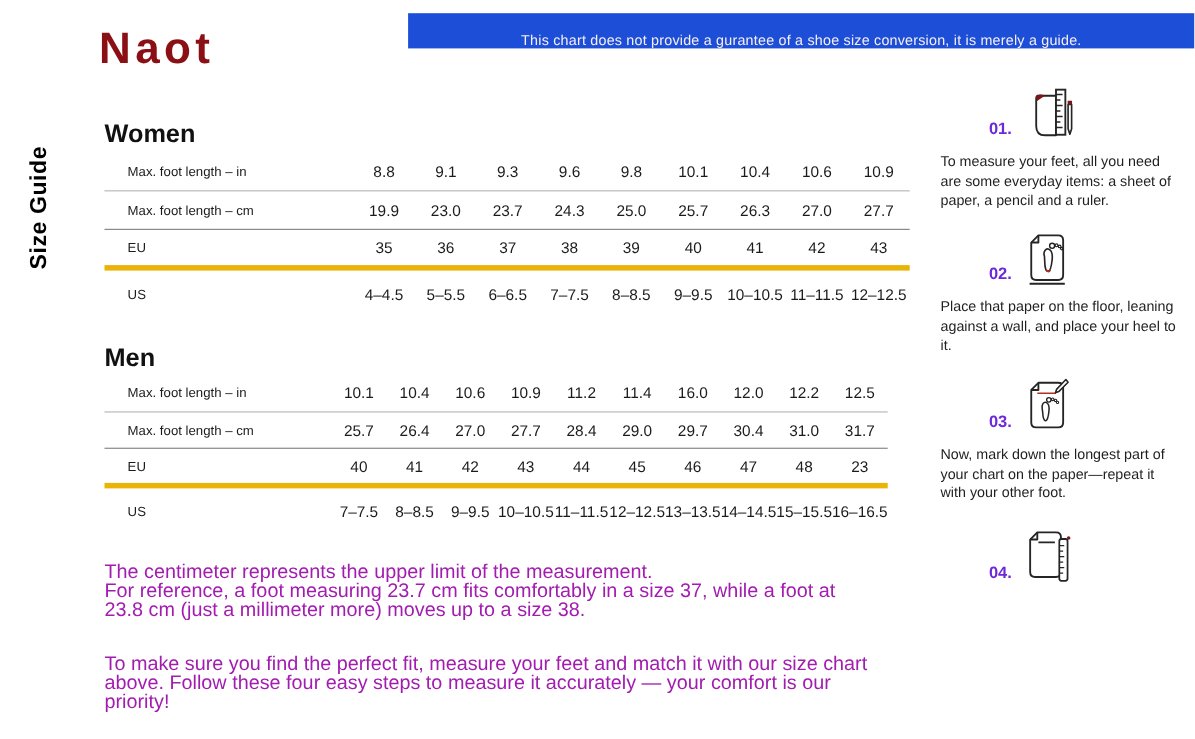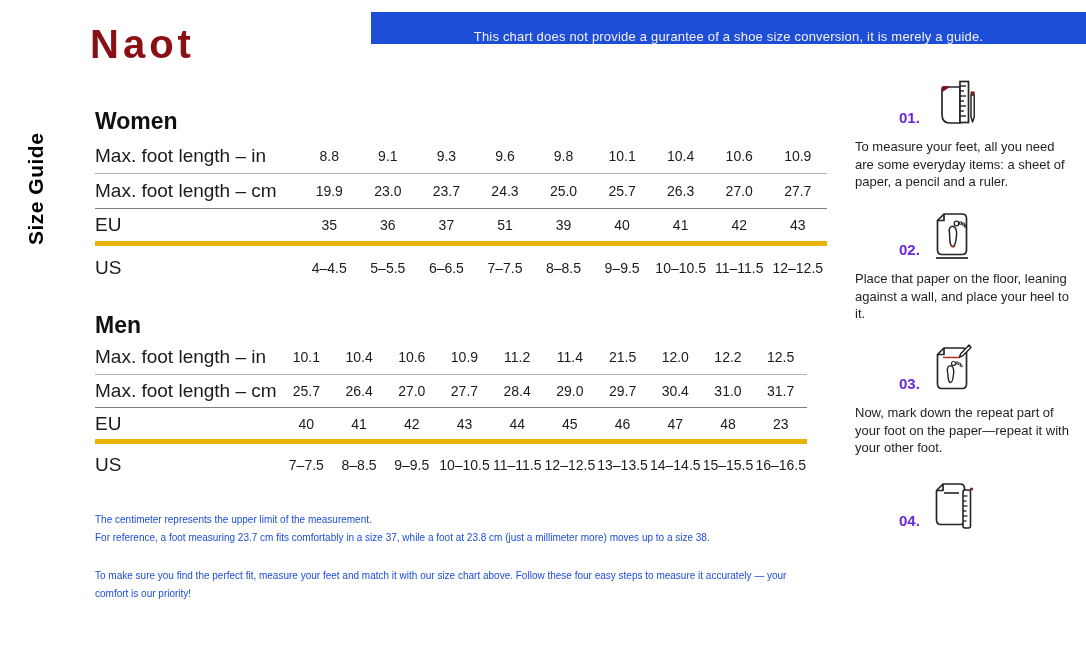--- a/index.html
+++ b/index.html
@@ -25,32 +25,32 @@
   
   .sec-title { position:absolute; left:95px; font-size:23px; font-weight:bold; color:#111; }
   .sec-title.women { top:108px; }
   .sec-title.men   { top:312px; }
 
   
   .size-table { position:absolute; left:95px; }
   .size-table.women { top:138px; width:732px; --labelw:205px; }
   .size-table.men   { top:340px; width:712px; --labelw:185px; }
   .trow { display:flex; align-items:center; }
-  .trow .rlabel { flex:0 0 var(--labelw); font-size:19px; font-weight:500; color:#1b1b1b; }
+  .trow .rlabel { flex:0 0 var(--labelw); font-size:12px; font-weight:500; color:#1b1b1b;margin-left:21px; }
   .trow .cellwrap { flex:1; display:flex; }
   .trow .cell { flex:1; text-align:center; font-size:14px; color:#1b1b1b; }
   .h36 { height:36px; } .h35 { height:35px; } .h37 { height:37px; } .h44 { height:44px; } .h33 { height:33px; } .h42 { height:42px; }
   .b-light { border-bottom:1px solid #b3b3b3; }
   .b-dark  { border-bottom:1px solid #7e7e7e; }
   .b-mid   { border-bottom:5px solid #eab308; }
 
   
-  .notes { position:absolute; left:95px; top:511px; width:700px; font-size:10px;
-           line-height:17.5px; color:#1d4ed8; }
-  .notes p + p { margin-top:21px; }
+  .notes { position:absolute; left:95px; top:511px; width:700px; font-size:18px;
+           line-height:17.5px; color:#a21caf; }
+  .notes p + p { margin-top:31px; }
 
   
   .step { position:absolute; left:855px; width:224px; }
   .step-1 { top:75px; } .step-2 { top:207px; } .step-3 { top:341px; } .step-4 { top:478px; }
   .step-head { display:flex; align-items:flex-end; gap:7px; margin-left:44px; height:54px; }
   .step-num { font-size:15px; font-weight:bold; color:#6d28d9; padding-bottom:3px; }
   .step-text { margin-top:9px; font-size:13px; line-height:17.5px; color:#1f1f1f; width:218px; }
   .step-icon svg { display:block; }
 </style>
 </head>
@@ -95,21 +95,21 @@
           <span class="cell">27.0</span>
           <span class="cell">27.7</span>
         </span>
     </div>
     <div class="trow h37 b-mid">
       <span class="rlabel">EU</span>
       <span class="cellwrap">
           <span class="cell">35</span>
           <span class="cell">36</span>
           <span class="cell">37</span>
-          <span class="cell">51</span>
+          <span class="cell">38</span>
           <span class="cell">39</span>
           <span class="cell">40</span>
           <span class="cell">41</span>
           <span class="cell">42</span>
           <span class="cell">43</span>
         </span>
     </div>
     <div class="trow h44">
       <span class="rlabel">US</span>
       <span class="cellwrap">
@@ -130,21 +130,21 @@
   <div class="size-table men">
     <div class="trow h35 b-light">
       <span class="rlabel">Max. foot length – in</span>
       <span class="cellwrap">
           <span class="cell">10.1</span>
           <span class="cell">10.4</span>
           <span class="cell">10.6</span>
           <span class="cell">10.9</span>
           <span class="cell">11.2</span>
           <span class="cell">11.4</span>
-          <span class="cell">21.5</span>
+          <span class="cell">16.0</span>
           <span class="cell">12.0</span>
           <span class="cell">12.2</span>
           <span class="cell">12.5</span>
         </span>
     </div>
     <div class="trow h33 b-dark">
       <span class="rlabel">Max. foot length – cm</span>
       <span class="cellwrap">
           <span class="cell">25.7</span>
           <span class="cell">26.4</span>
@@ -251,21 +251,21 @@
           <line x1="16" y1="16.5" x2="33" y2="16.5" stroke="#b03024" stroke-width="1.5"></line>
           <path d="M42,4 L33.5,13 L32.5,16 L35.5,15 L44,6.5 Z" fill="#ffffff" stroke="#252525" stroke-width="1.4" stroke-linejoin="round"></path>
           <path d="M20.5,31 C19.5,26.5 22,24 24,24.8 C26.2,25.6 27,28.5 26.6,32.5 C26.2,36.5 25.8,41 23.8,41.4 C21.8,41.8 21,37.5 21,34.5 Z" fill="none" stroke="#252525" stroke-width="1.4"></path>
           <circle cx="26.5" cy="22.5" r="2" fill="none" stroke="#252525" stroke-width="1.2"></circle>
           <circle cx="30" cy="22" r="1.2" fill="none" stroke="#252525" stroke-width="1"></circle>
           <circle cx="32.6" cy="23" r="1.1" fill="none" stroke="#252525" stroke-width="1"></circle>
           <circle cx="34.4" cy="24.8" r="1" fill="none" stroke="#252525" stroke-width="1"></circle>
         </svg>
       </span>
     </div>
-    <p class="step-text">Now, mark down the repeat part of your foot on the paper—repeat it with your other foot.</p>
+    <p class="step-text">Now, mark down the longest part of your chart on the paper—repeat it with your other foot.</p>
   </div>
 
   <div class="step step-4">
     <div class="step-head">
       <span class="step-num">04.</span>
       <span class="step-icon">
         <svg width="52" height="52" viewBox="0 0 52 52">
           <path d="M16,4 H33 Q37.5,4 37.5,8.5 V40 Q37.5,44.5 33,44.5 H14 Q9.5,44.5 9.5,40 V10.5 Z" fill="none" stroke="#252525" stroke-width="1.7" stroke-linejoin="round"></path>
           <path d="M16,4 V10.5 H9.5" fill="none" stroke="#252525" stroke-width="1.7" stroke-linejoin="round"></path>
           <line x1="17" y1="13" x2="32" y2="13" stroke="#252525" stroke-width="1.6"></line>

